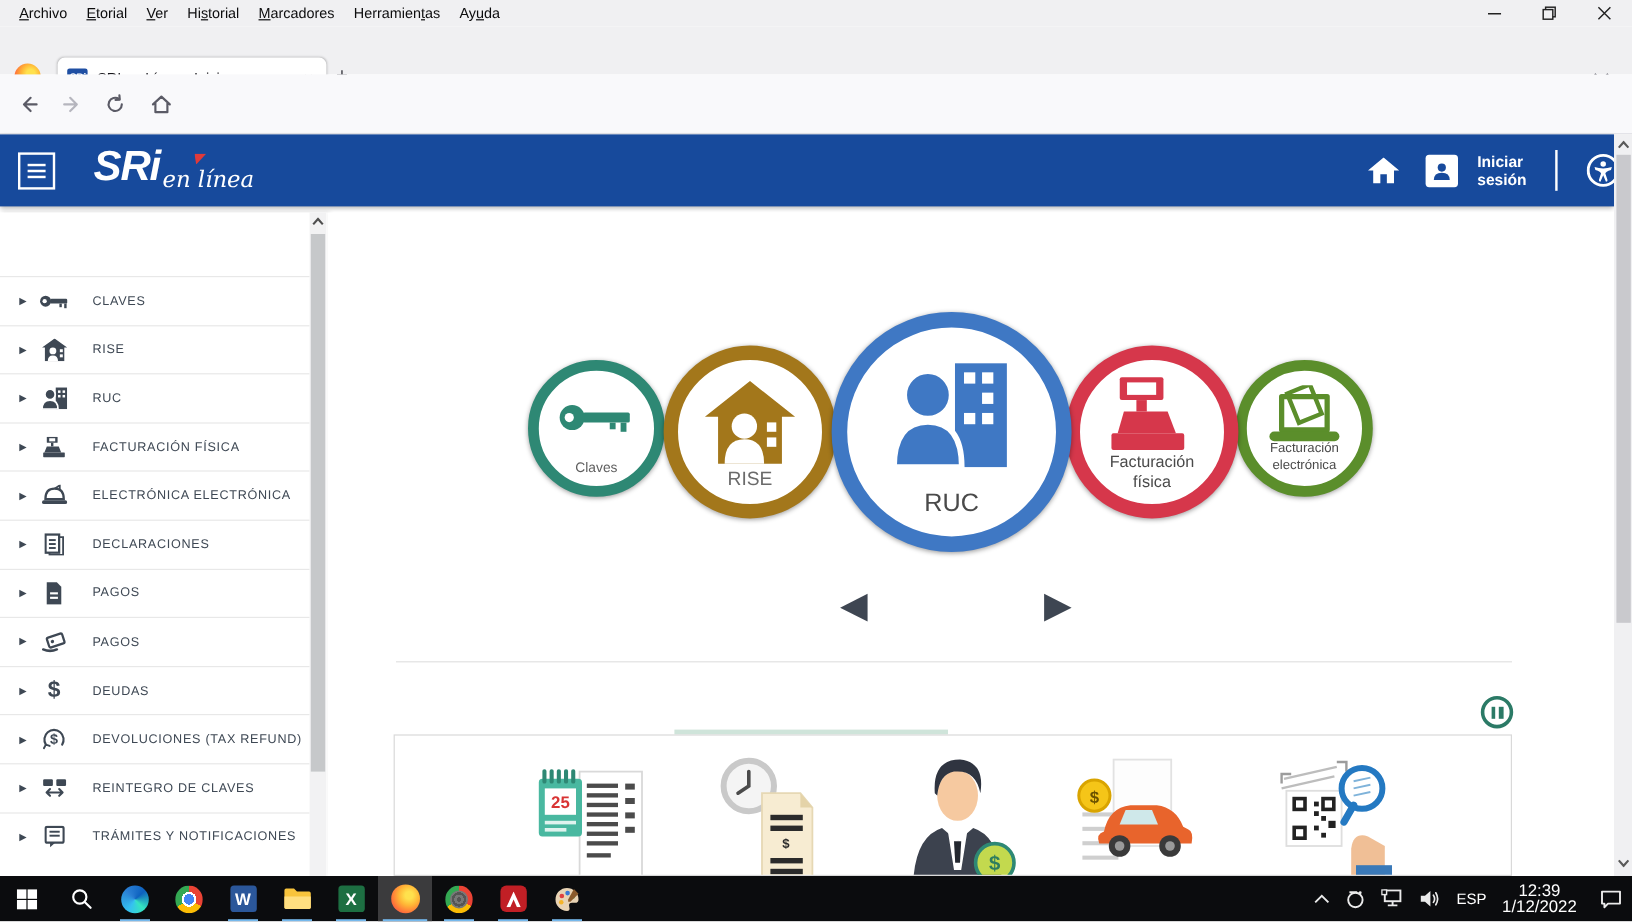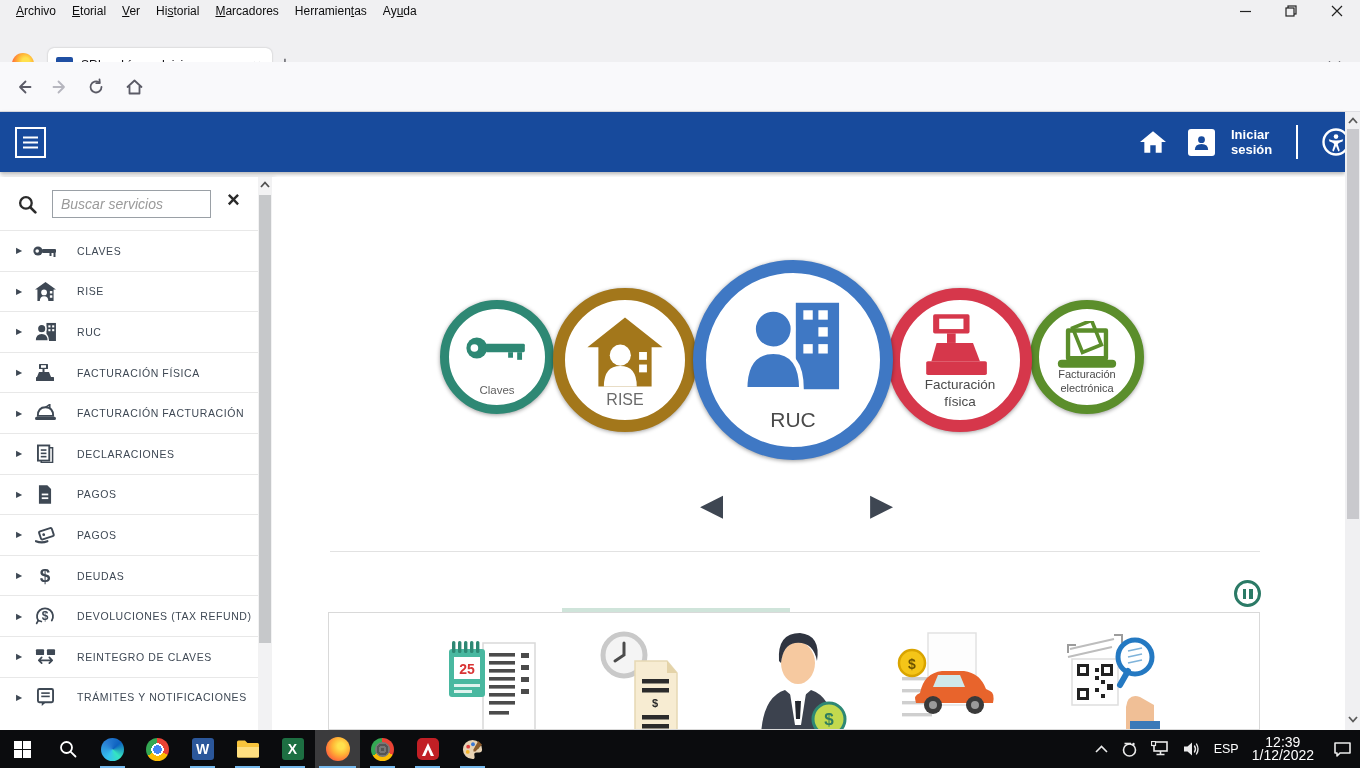--- a/index.html
+++ b/index.html
@@ -205,20 +205,23 @@
         </span>
     </div>
   </div>
 
   <div class="abs sri-header">
     <div class="burger-btn">
       <svg width="17" height="13" viewBox="0 0 17 13">
           <path d="M1 1.5 H16 M1 6.5 H16 M1 11.5 H16" stroke="#fff" stroke-width="2.2"></path>
         </svg>
       </div>
+    <div class="sri-logo">
+      <span class="big">SRi</span><span class="accent"></span><span class="script">en línea</span>
+    </div>
     <div class="hdr-right">
       <span style="margin-right:6px">
           <svg width="26" height="22" viewBox="0 0 24 20">
             <path d="M12 0 L24 10 H20 V20 H14.5 V13 H9.5 V20 H4 V10 H0 Z" fill="#fff"></path>
           </svg>
         </span>
       <span style="width:27px;height:27px;background:#fff;border-radius:3px;display:flex;align-items:center;justify-content:center">
         <svg width="19" height="19" viewBox="0 0 20 20">
             <circle cx="10" cy="7" r="3.6" fill="#174a9c"></circle>
             <path d="M3 18 Q3 11.5 10 11.5 Q17 11.5 17 18 Z" fill="#174a9c"></path>
@@ -230,30 +233,20 @@
         <svg width="28" height="28" viewBox="0 0 28 28">
             <circle cx="14" cy="14" r="12.5" fill="none" stroke="#fff" stroke-width="2.4"></circle>
             <circle cx="14" cy="8.6" r="2.3" fill="#fff"></circle>
             <path d="M6.8 11.2 Q14 13.6 21.2 11.2 L20.5 13.6 Q15.8 15 15.8 16.6 L17.6 22 Q17.8 23.4 16.3 23.4 L14 18 L11.7 23.4 Q10.2 23.4 10.4 22 L12.2 16.6 Q12.2 15 7.5 13.6 Z" fill="#fff"></path>
           </svg>
         </span>
     </div>
   </div>
 
   <div class="abs sidebar">
-    <div class="search-row">
-      <span class="abs" style="left:17px;top:9px">
-        <svg width="21" height="21" viewBox="0 0 20 20">
-            <circle cx="8.5" cy="8.5" r="5.5" fill="none" stroke="#2b2b2b" stroke-width="2.2"></circle>
-            <path d="M12.5 12.5 L17.5 17.5" stroke="#2b2b2b" stroke-width="2.6" stroke-linecap="round"></path>
-          </svg>
-        </span>
-      <input class="search-input" type="text" placeholder="Buscar servicios" style="">
-      <span class="search-x">×</span>
-    </div>
     <div class="side-list">
 
       <div class="side-item">
         <span class="caret">▶</span>
         <span class="sicon">
             <svg width="24" height="12" viewBox="0 0 24 12" fill="#3e4854">
               <circle cx="5" cy="6" r="4.6"></circle>
               <circle cx="4.2" cy="6" r="1.8" fill="#fff"></circle>
               <rect x="9" y="4" width="14" height="4" rx="1"></rect>
               <rect x="16.5" y="8" width="2" height="3"></rect>
@@ -305,21 +298,21 @@
       </div>
       <div class="side-item">
         <span class="caret">▶</span>
         <span class="sicon">
             <svg width="21" height="18" viewBox="0 0 22 18">
               <path d="M3 12 Q3 3 11 3 Q19 3 19 12 Z" fill="none" stroke="#3e4854" stroke-width="2"></path>
               <path d="M11 3 L15.5 0 L15.5 4.5" fill="none" stroke="#3e4854" stroke-width="1.6"></path>
               <rect x="0" y="13" width="22" height="3.4" rx="1.7" fill="#3e4854"></rect>
             </svg>
           </span>
-        <span class="slabel">FACTURACIÓN FACTURACIÓN</span>
+        <span class="slabel">ELECTRÓNICA ELECTRÓNICA</span>
       </div>
       <div class="side-item">
         <span class="caret">▶</span>
         <span class="sicon">
             <svg width="17" height="19" viewBox="0 0 18 20">
               <rect x="1" y="1.5" width="12" height="16" fill="none" stroke="#3e4854" stroke-width="2"></rect>
               <path d="M13 3.8 H16.5 V19.5 H4.5 V17.5" fill="none" stroke="#3e4854" stroke-width="1.6"></path>
               <rect x="4" y="5.5" width="6" height="1.7" fill="#3e4854"></rect>
               <rect x="4" y="9" width="6" height="1.7" fill="#3e4854"></rect>
               <rect x="4" y="12.5" width="6" height="1.7" fill="#3e4854"></rect>

